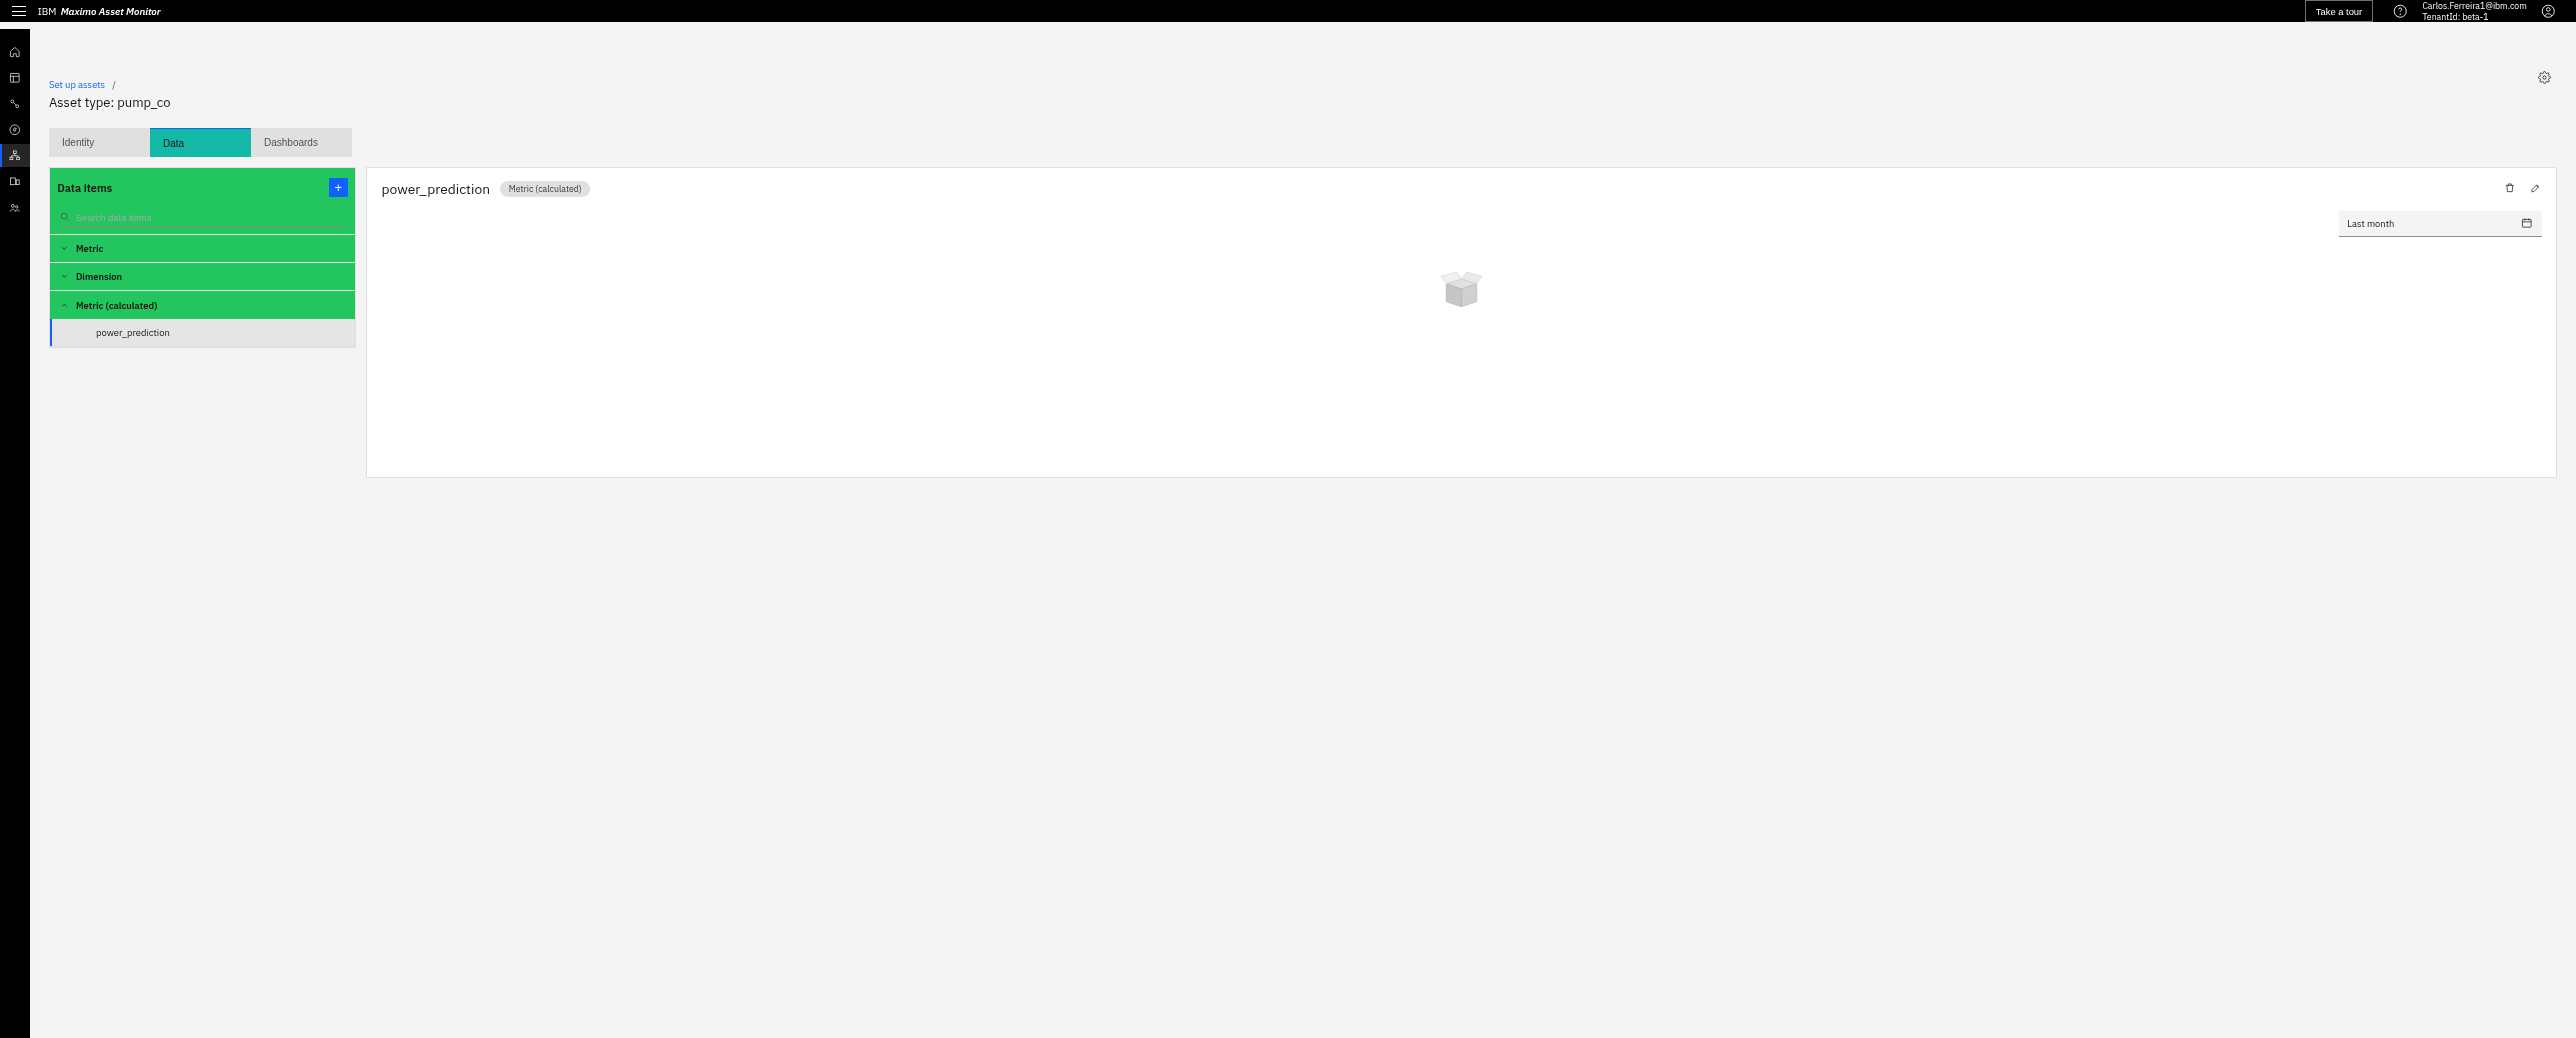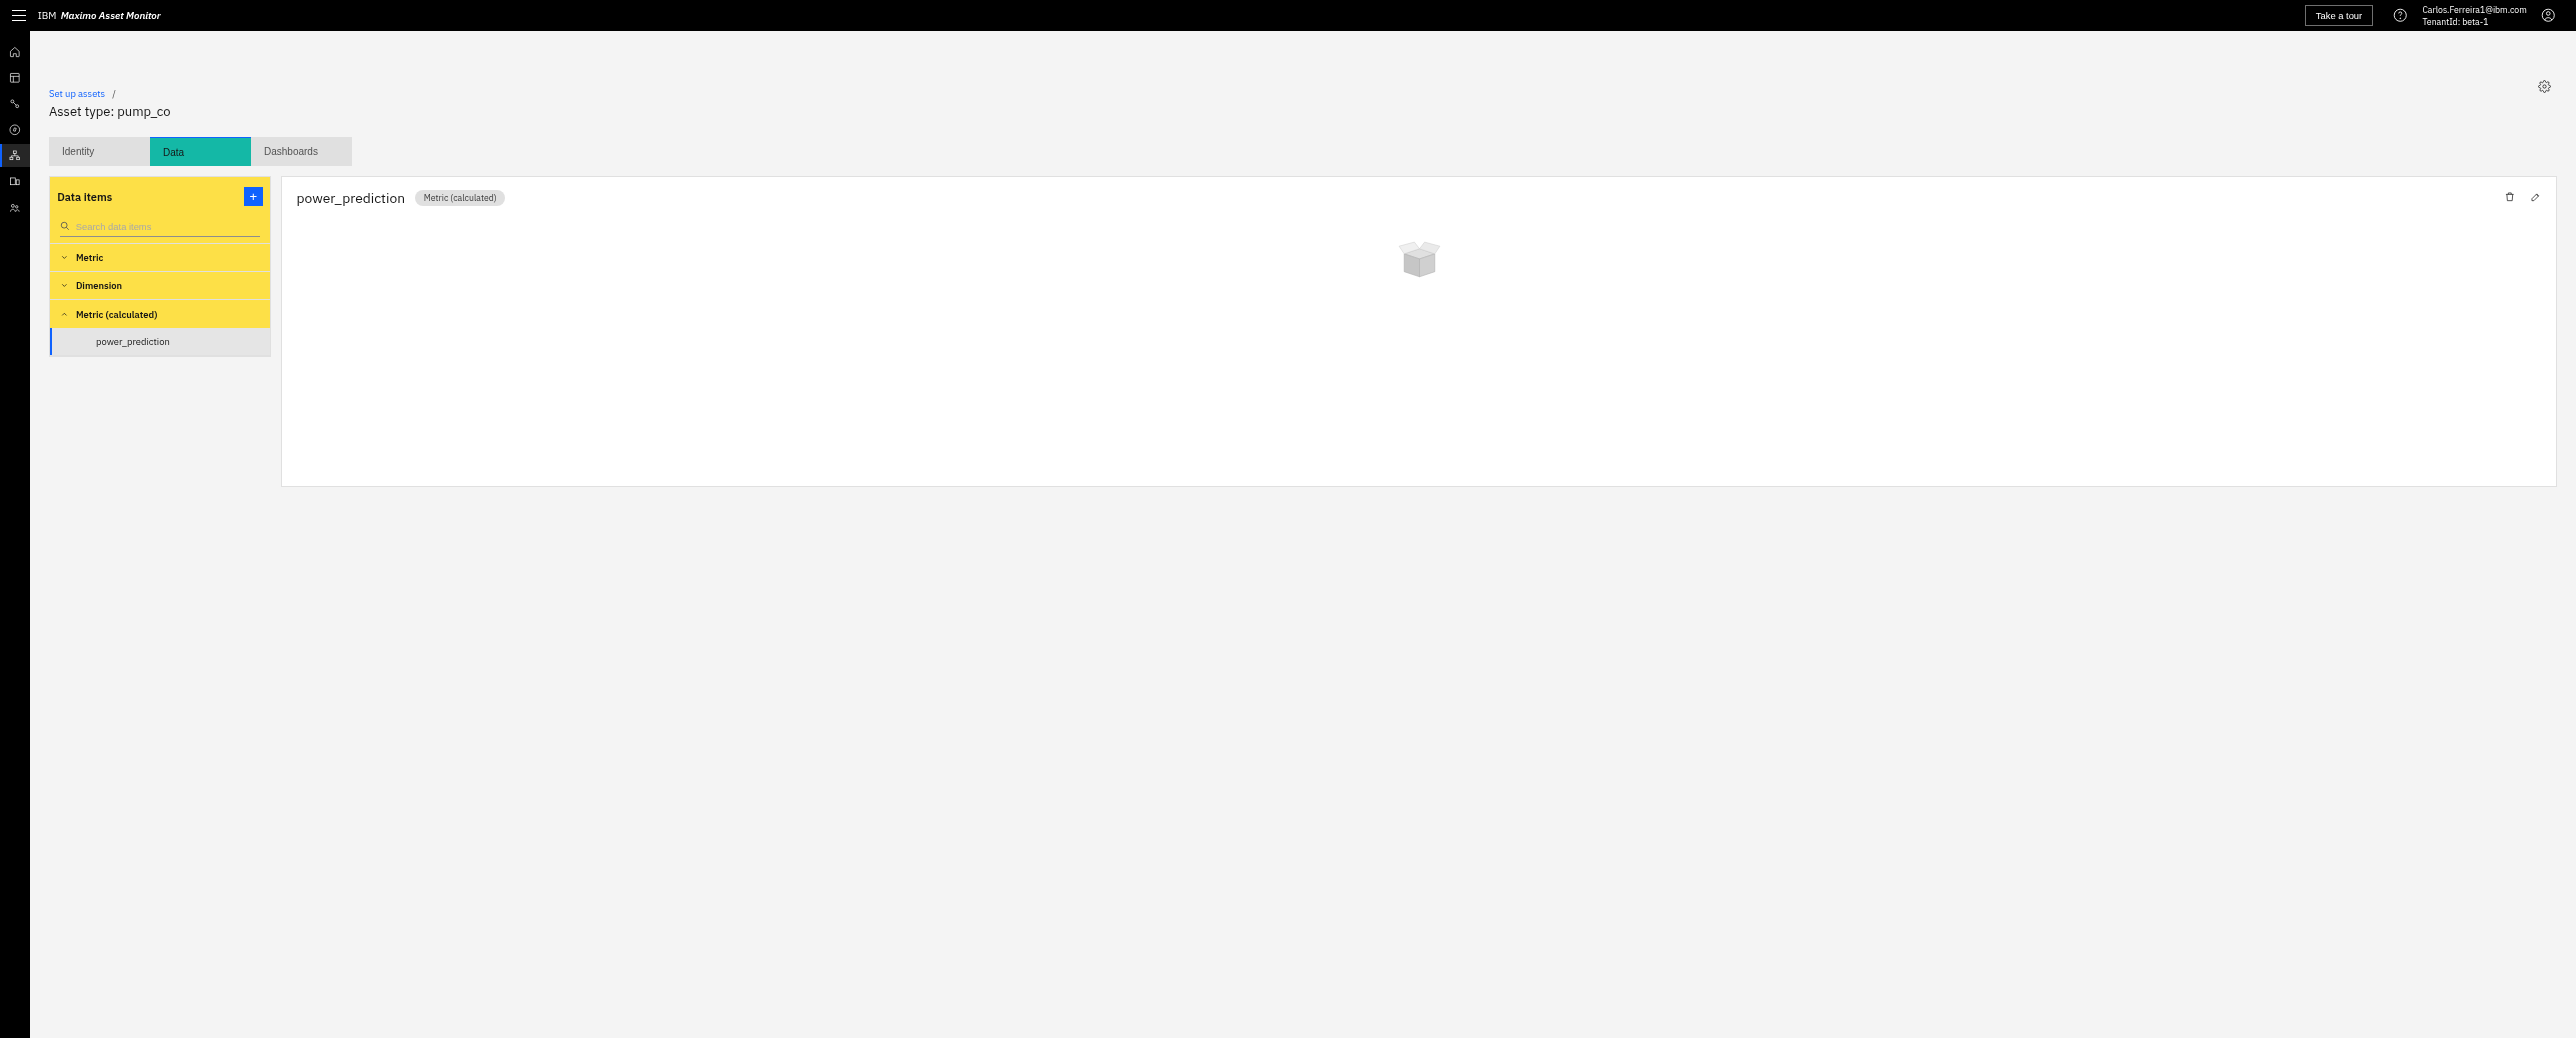--- a/index.html
+++ b/index.html
@@ -1,19 +1,19 @@
 <!DOCTYPE html>
 <html style="font-size:11.6px"><head>
 <meta charset="utf-8">
 <style>
 * { margin: 0; padding: 0; box-sizing: border-box; }
 body { font-family: "IBM Plex Sans", "Helvetica Neue", Arial, sans-serif; background: #f4f4f4; color: #161616; font-size: 10px; }
 
 
-.header { background: #000; color: #fff; display: flex; align-items: center; height: 31px; padding: 0 11.6px; }
+.header { background: #000; color: #fff; display: flex; align-items: center; height: 22px; padding: 0 11.6px; }
 .header .menu-btn { width: 14.5px; height: 14.5px; display: flex; flex-direction: column; justify-content: space-around; cursor: pointer; margin-right: 11.6px; }
 .header .menu-btn span { display: block; height: 0.7px; background: #fff; }
 .header .brand { display: flex; align-items: center; gap: 4.3px; }
 .header .brand-ibm { font-weight: 400; font-size: 10px; }
 .header .brand-product { font-weight: 600; font-size: 10px; font-style: italic; }
 .header .spacer { flex: 1; }
 .header .tour-btn { border: 0.7px solid #6f6f6f; background: transparent; color: #fff; padding: 4.3px 10px; font-size: 9.4px; cursor: pointer; margin-right: 11.6px; }
 .header .header-icon { width: 14.5px; height: 14.5px; margin: 0 8.7px; cursor: pointer; color: #fff; display: flex; align-items: center; justify-content: center; }
 .header .user-info { font-size: 8.7px; line-height: 1.3; margin: 0 5.8px; }
 
@@ -35,21 +35,21 @@
 
 
 .tabs { display: flex; }
 .tabs .tab { padding: 8.7px 13px; background: #e0e0e0; border: none; cursor: pointer; font-size: 10px; color: #525252; min-width: 101px; text-align: left; }
 .tabs .tab.active { background: #14b8a6; color: #161616; font-weight: 400; border-top: 1.4px solid #0f62fe; }
 
 
 .content-row { display: flex; gap: 10px; margin-top: 10px; align-items: flex-start; }
 
 
-.panel-left { width: 222px; background: #fde047; border: 0.7px solid #e0e0e0; }
+.panel-left { width: 307px; background: #22c55e; border: 0.7px solid #e0e0e0; }
 .panel-left .panel-header { display: flex; align-items: center; justify-content: space-between; padding: 10px 7.2px 10px 7.2px; }
 .panel-left .panel-header h3 { font-size: 11px; font-weight: 600; }
 .add-btn { width: 19px; height: 19px; background: #0f62fe; color: #fff; border: none; cursor: pointer; font-size: 13px; line-height: 1; display: flex; align-items: center; justify-content: center; }
 .search-wrap { padding: 0 10px 5.8px 10px; border-bottom: 0.7px solid #e0e0e0; }
 .search-field { display: flex; align-items: center; gap: 5.8px; border-bottom: 0.7px solid #8d8d8d; padding: 4.3px 0; }
 .search-field input { border: none; outline: none; flex: 1; font-size: 9.4px; background: transparent; }
 .search-field input::placeholder { color: #a8a8a8; }
 .cat { border-bottom: 0.7px solid #e0e0e0; }
 .cat-header { display: flex; align-items: center; gap: 7.2px; padding: 7.2px 10px; cursor: pointer; font-weight: 600; font-size: 9.4px; }
 .cat-item { padding: 7.2px 10px 7.2px 46px; font-size: 9.4px; cursor: pointer; }
@@ -243,20 +243,29 @@
           </span>
           <span class="act">
             <svg width="11.6" height="11.6" viewBox="0 0 24 24" fill="none" stroke="currentColor" stroke-width="1.5">
                 <path d="M4 20h4l10-10-4-4L4 16v4zM13 7l4 4"></path>
               </svg>
           </span>
         </div>
       </div>
 
 
+      <div class="date-range-row">
+        <div class="date-range">
+          <span>Last month</span>
+          <svg width="11.6" height="11.6" viewBox="0 0 24 24" fill="none" stroke="currentColor" stroke-width="1.5">
+              <rect x="3" y="5" width="18" height="16" rx="1"></rect>
+              <path d="M3 10h18M8 3v4M16 3v4"></path>
+            </svg>
+        </div>
+      </div>
 
       <div class="empty-state">
         <div class="box-graphic">
           <svg viewBox="0 0 100 100" width="51" height="51">
             <polygon points="20,35 50,25 80,35 50,45" fill="#e0e0e0" stroke="#bbb" stroke-width="1"></polygon>
             <polygon points="20,35 50,45 50,80 20,70" fill="#c6c6c6" stroke="#aaa" stroke-width="1"></polygon>
             <polygon points="80,35 50,45 50,80 80,70" fill="#d0d0d0" stroke="#aaa" stroke-width="1"></polygon>
             <polygon points="20,35 10,20 40,12 50,25" fill="#f0f0f0" stroke="#ccc" stroke-width="1"></polygon>
             <polygon points="80,35 90,20 60,12 50,25" fill="#eaeaea" stroke="#ccc" stroke-width="1"></polygon>
           </svg>

